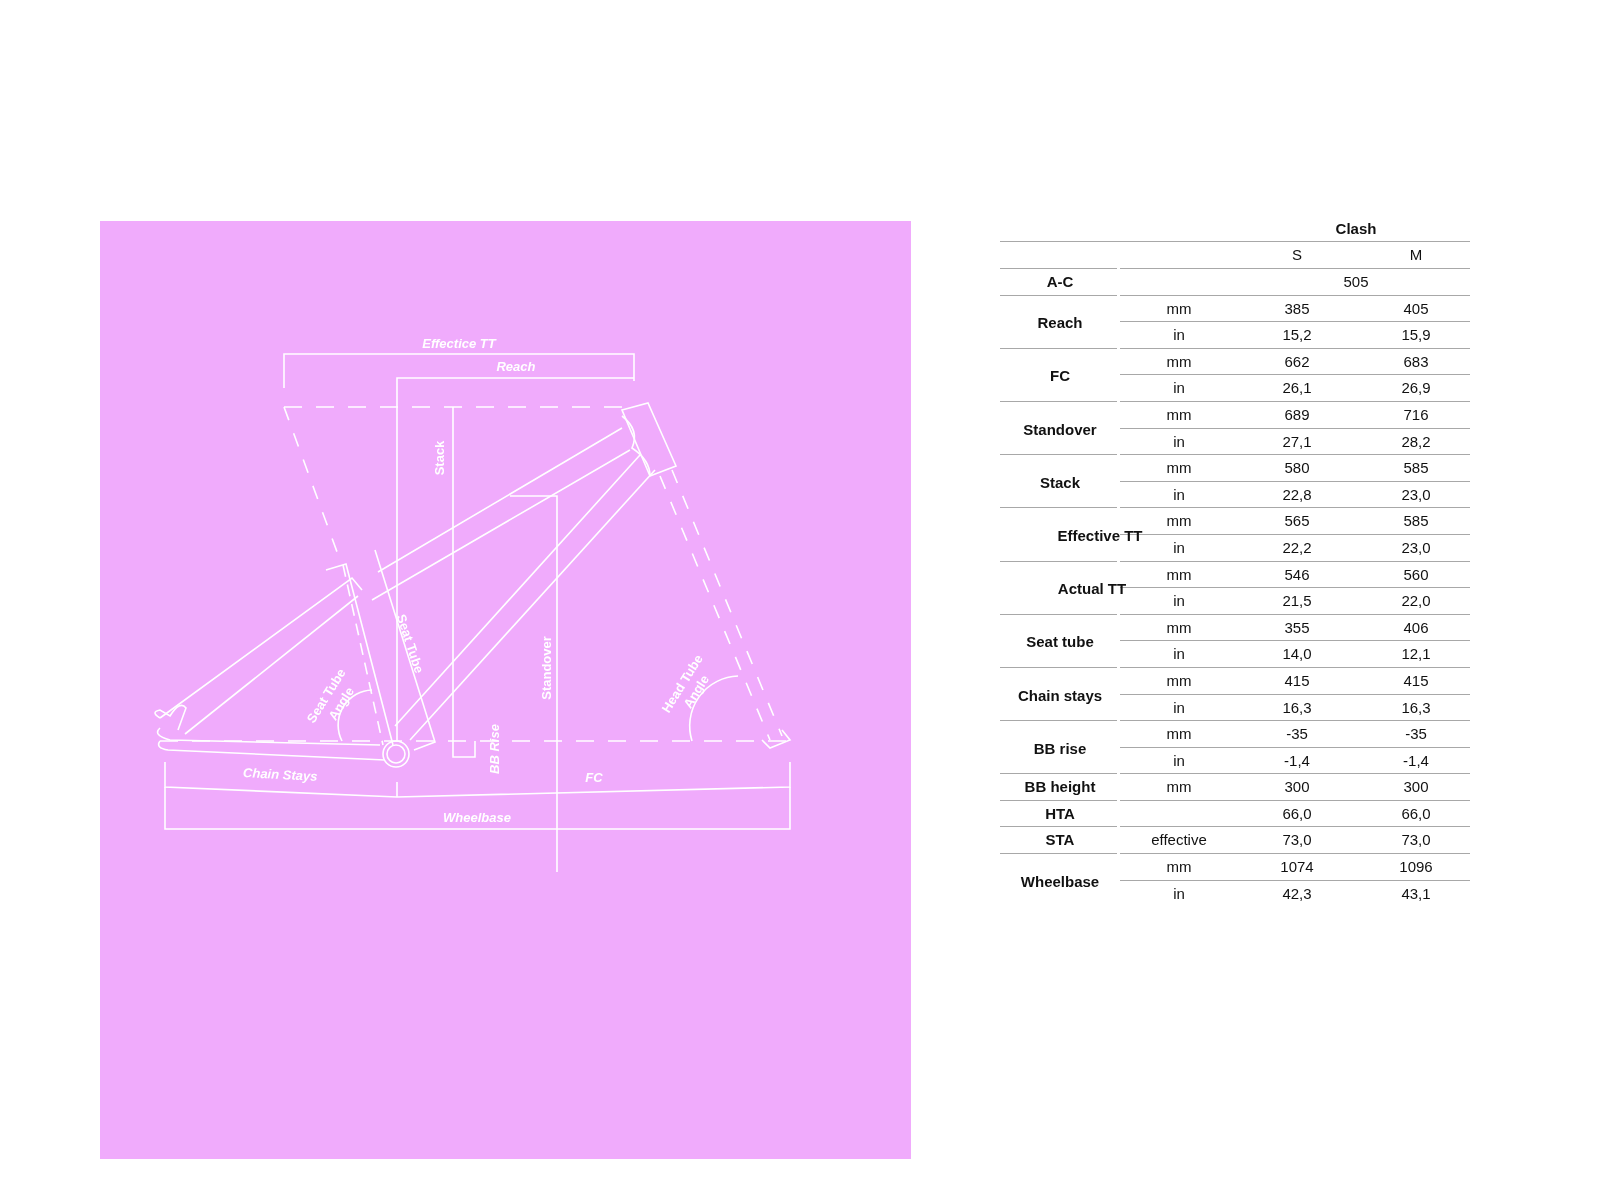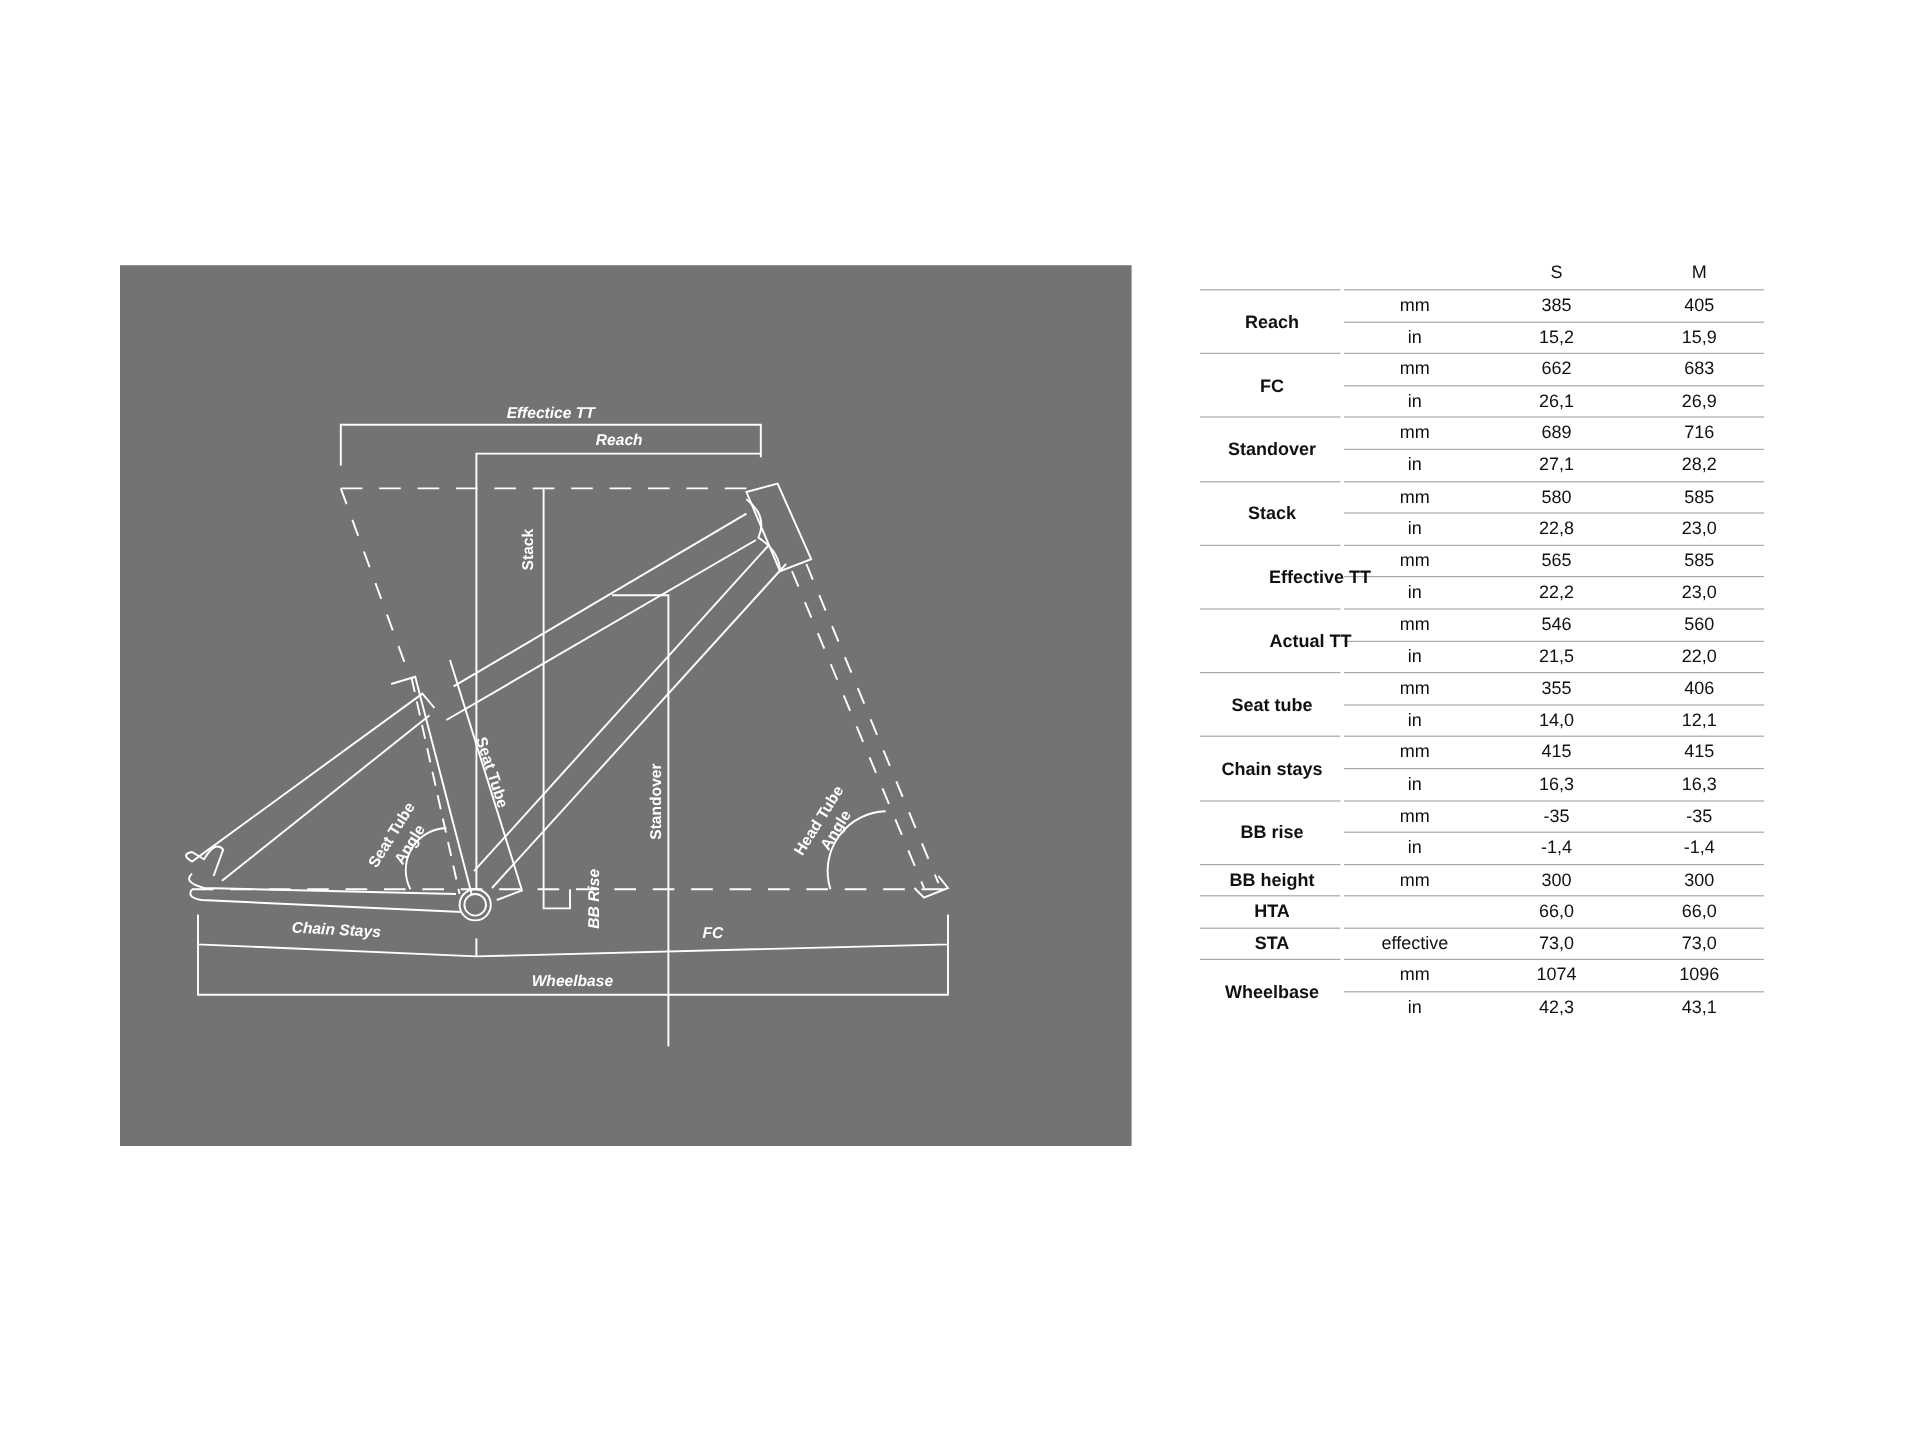--- a/index.html
+++ b/index.html
@@ -1,19 +1,19 @@
 <!DOCTYPE html>
 <html><head>
 <meta charset="utf-8">
 <style>
   html, body { margin: 0; padding: 0; background: #ffffff; }
   body { width: 1600px; height: 1200px; position: relative; overflow: hidden;
          font-family: "Liberation Sans", "DejaVu Sans", sans-serif; color: #111; }
-  .diagram-panel { position: absolute; left: 100px; top: 221px; width: 811px; height: 734px;
-                   background: #737373; padding-left: 32px; }
+  .diagram-panel { position: absolute; left: 100px; top: 221px; width: 811px; height: 938px;
+                   background: #f0abfc; }
   .diagram-panel svg { position: absolute; left: 0; top: 0; }
   .diag-label { font-family: "Liberation Sans", sans-serif; font-weight: bold; font-style: italic;
                 fill: #ffffff; font-size: 13px; }
   .diag-label-v { font-family: "Liberation Sans", sans-serif; font-weight: bold;
                   fill: #ffffff; font-size: 13px; }
 
   .geo-table { position: absolute; left: 1000px; top: 215px; width: 470px; }
   .geo-header-model { height: 26px; position: relative; border-bottom: 1.5px solid #a8a8a8; }
   .geo-header-model span { position: absolute; left: 356px; transform: translateX(-50%); top: 5px;
                            font-weight: bold; font-size: 15px; }
@@ -102,25 +102,35 @@
     <text class="diag-label-v" x="0" y="0" text-anchor="middle" transform="translate(686 686) rotate(-58)">Head Tube</text>
     <text class="diag-label-v" x="0" y="0" text-anchor="middle" transform="translate(700 694) rotate(-58)">Angle</text>
     <text class="diag-label" x="0" y="0" text-anchor="middle" transform="translate(499 749) rotate(-90)">BB Rise</text>
     <text class="diag-label" x="0" y="0" text-anchor="middle" transform="translate(280 779) rotate(3)">Chain Stays</text>
     <text class="diag-label" x="594" y="782" text-anchor="middle">FC</text>
     <text class="diag-label" x="477" y="822" text-anchor="middle">Wheelbase</text>
   </svg>
 </div>
 
 <div class="geo-table">
+  <div class="geo-header-model">
+    <span>Clash</span>
+  </div>
   <div class="geo-header-sizes">
     <span style="left:297px">S</span>
     <span style="left:416px">M</span>
   </div>
 
+  <div class="row">
+    <div class="hline left"></div>
+      <div class="hline right"></div>
+    <span class="cell param">A-C</span>
+    <span class="cell unit"></span>
+    <span class="cell span">505</span>
+  </div>
 
   <div id="groups-container">
       <div class="group">
         <div class="row">
           <div class="hline left"></div>
           <div class="hline right"></div>
           <span class="cell unit">mm</span>
           <span class="cell s">385</span>
           <span class="cell m">405</span>
         </div>

